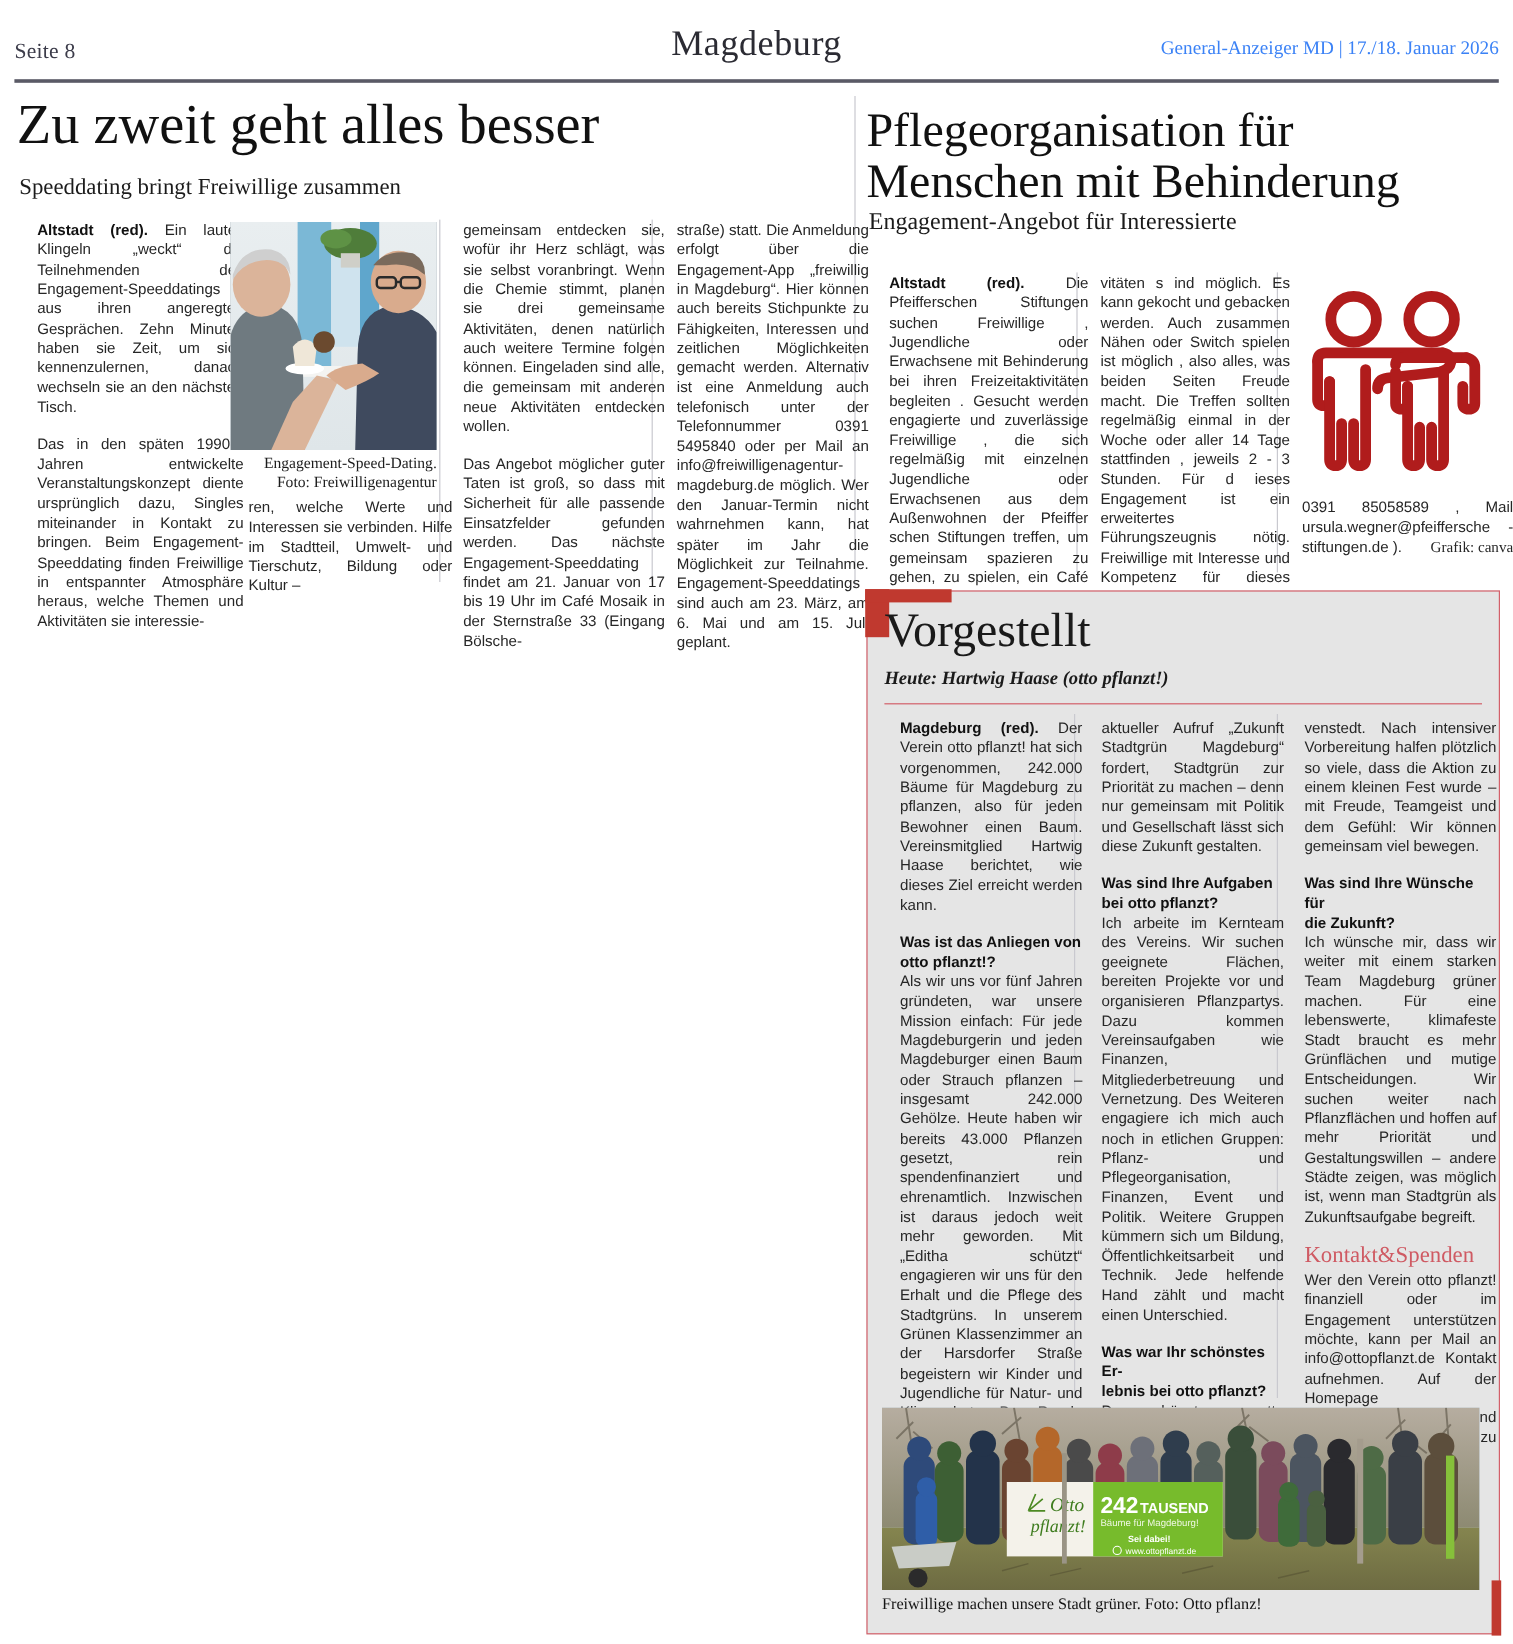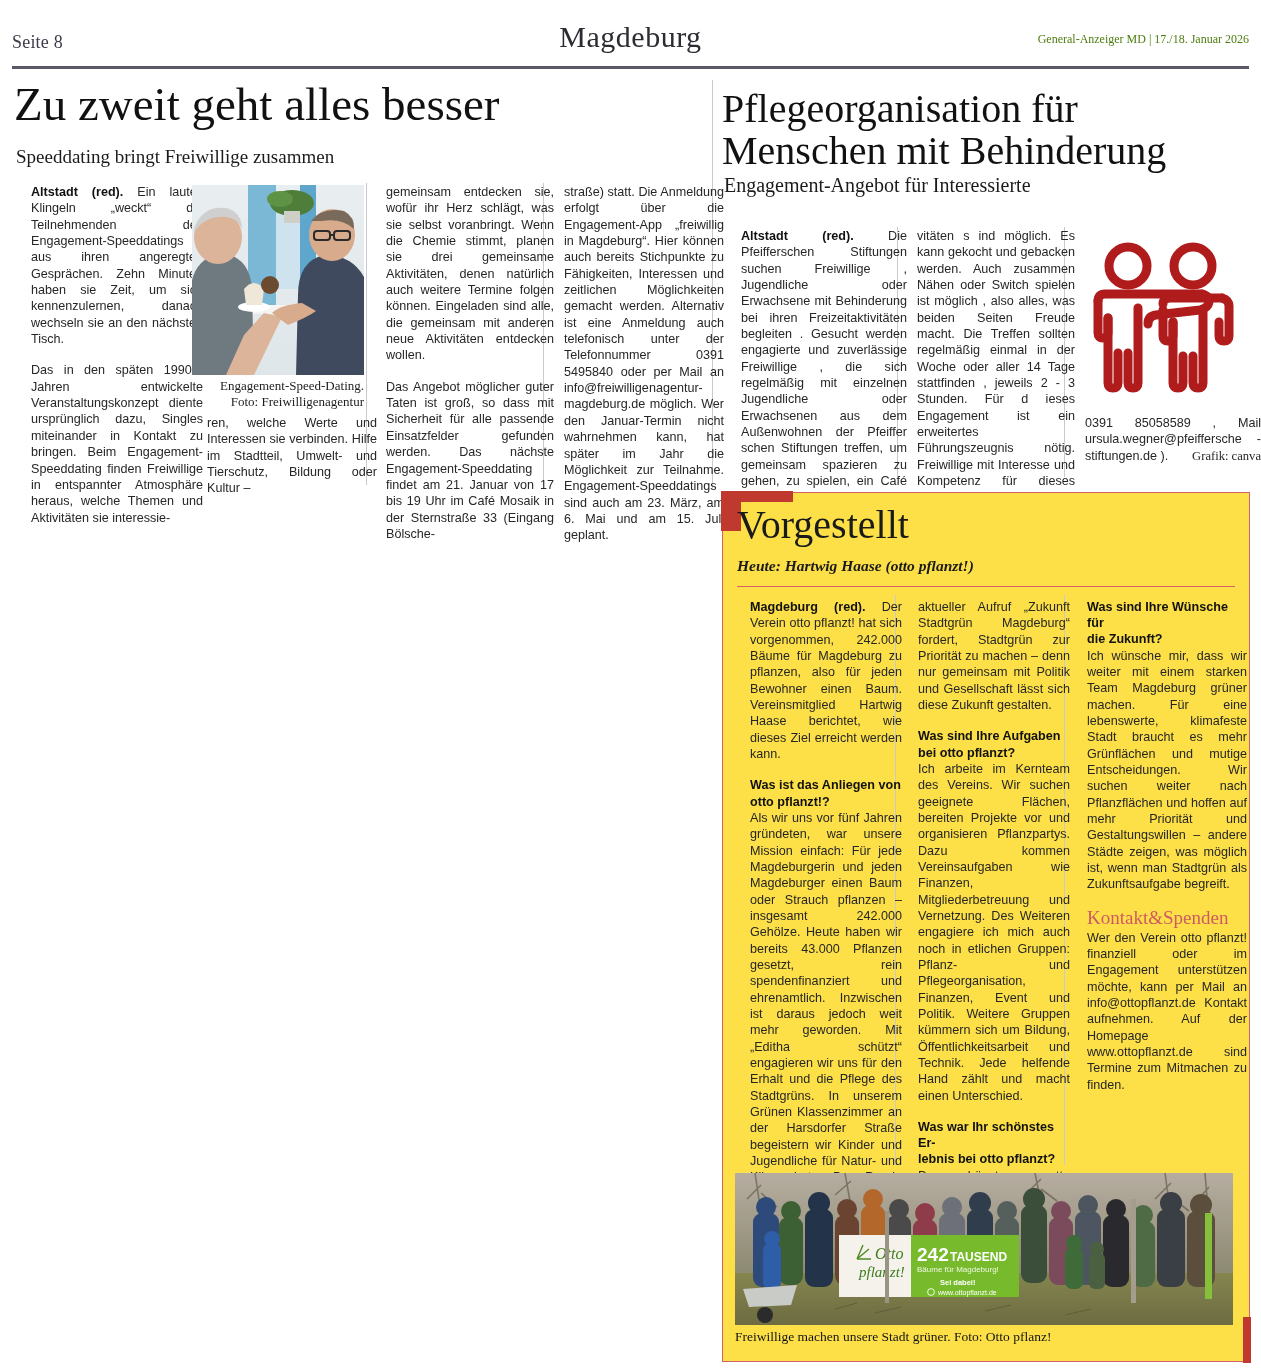--- a/index.html
+++ b/index.html
@@ -48,22 +48,22 @@
     font-family: "Liberation Serif", serif;
     font-size: 30px;
     color: #2b2b33;
     letter-spacing: 0.5px;
   }
   .masthead-right {
     position: absolute;
     right: 0;
     top: 8px;
     font-family: "Liberation Serif", serif;
-    font-size: 12px;
-    color: #4d7c0f;
+    font-size: 16px;
+    color: #3b82f6;
     white-space: nowrap;
   }
   .rule-top {
     position: absolute;
     left: 12px;
     top: 66px;
     width: 1237px;
     height: 3px;
     background: #5a5a66;
   }
@@ -130,21 +130,21 @@
     line-height: 16px;
     color: #1c1c1c;
   }
   .caption.right { text-align: right; }
 
   
   .vorgestellt {
     position: absolute;
     border: 1.5px solid #d3606a;
     box-sizing: border-box;
-    background: #fde047;
+    background: #e5e5e5;
   }
   .vorg-corner {
     position: absolute;
     left: -2px;
     top: -2px;
     width: 20px;
     height: 40px;
     background: #c0392f;
   }
   .vorg-corner-top {
@@ -356,20 +356,21 @@
       </div>
       <p>Ich arbeite im Kernteam des Vereins. Wir suchen geeignete Flächen, bereiten Projekte vor und organisieren Pflanzpartys. Dazu kommen Vereinsaufgaben wie Finanzen, Mitgliederbetreuung und Vernetzung. Des Weiteren engagiere ich mich auch noch in etlichen Gruppen: Pflanz- und Pflegeorganisation, Finanzen, Event und Politik. Weitere Gruppen kümmern sich um Bildung, Öffentlichkeitsarbeit und Technik. Jede helfende Hand zählt und macht einen Unterschied.</p>
       <div class="subhead">
         <span>Was war Ihr schönstes Er-</span><br>
         <span>lebnis bei otto pflanzt?</span>
       </div>
       <p>Das schönste an otto pflanzt! ist die Zusammenarbeit mit so vielen engagierten Menschen. Besonders in Erinnerung bleibt unsere erste Miniwald-Pflanzung am Torweg in Ol-</p>
     </div>
 
     <div class="col" style="left:349px;top:106px;width:160px;">
+      <p>venstedt. Nach intensiver Vorbereitung halfen plötzlich so viele, dass die Aktion zu einem kleinen Fest wurde – mit Freude, Teamgeist und dem Gefühl: Wir können gemeinsam viel bewegen.</p>
       <div class="subhead">
         <span>Was sind Ihre Wünsche für</span><br>
         <span>die Zukunft?</span>
       </div>
       <p>Ich wünsche mir, dass wir weiter mit einem starken Team Magdeburg grüner machen. Für eine lebenswerte, klimafeste Stadt braucht es mehr Grünflächen und mutige Entscheidungen. Wir suchen weiter nach Pflanzflächen und hoffen auf mehr Priorität und Gestaltungswillen – andere Städte zeigen, was möglich ist, wenn man Stadtgrün als Zukunftsaufgabe begreift.</p>
       <div class="kontakt-head">Kontakt&amp;Spenden</div>
       <p>Wer den Verein otto pflanzt! finanziell oder im Engagement unterstützen möchte, kann per Mail an info@ottopflanzt.de Kontakt aufnehmen. Auf der Homepage www.ottopflanzt.de sind Termine zum Mitmachen zu finden.</p>
     </div>
 
     <div class="photo" style="left:12px;top:680px;width:498px;height:152px;">

